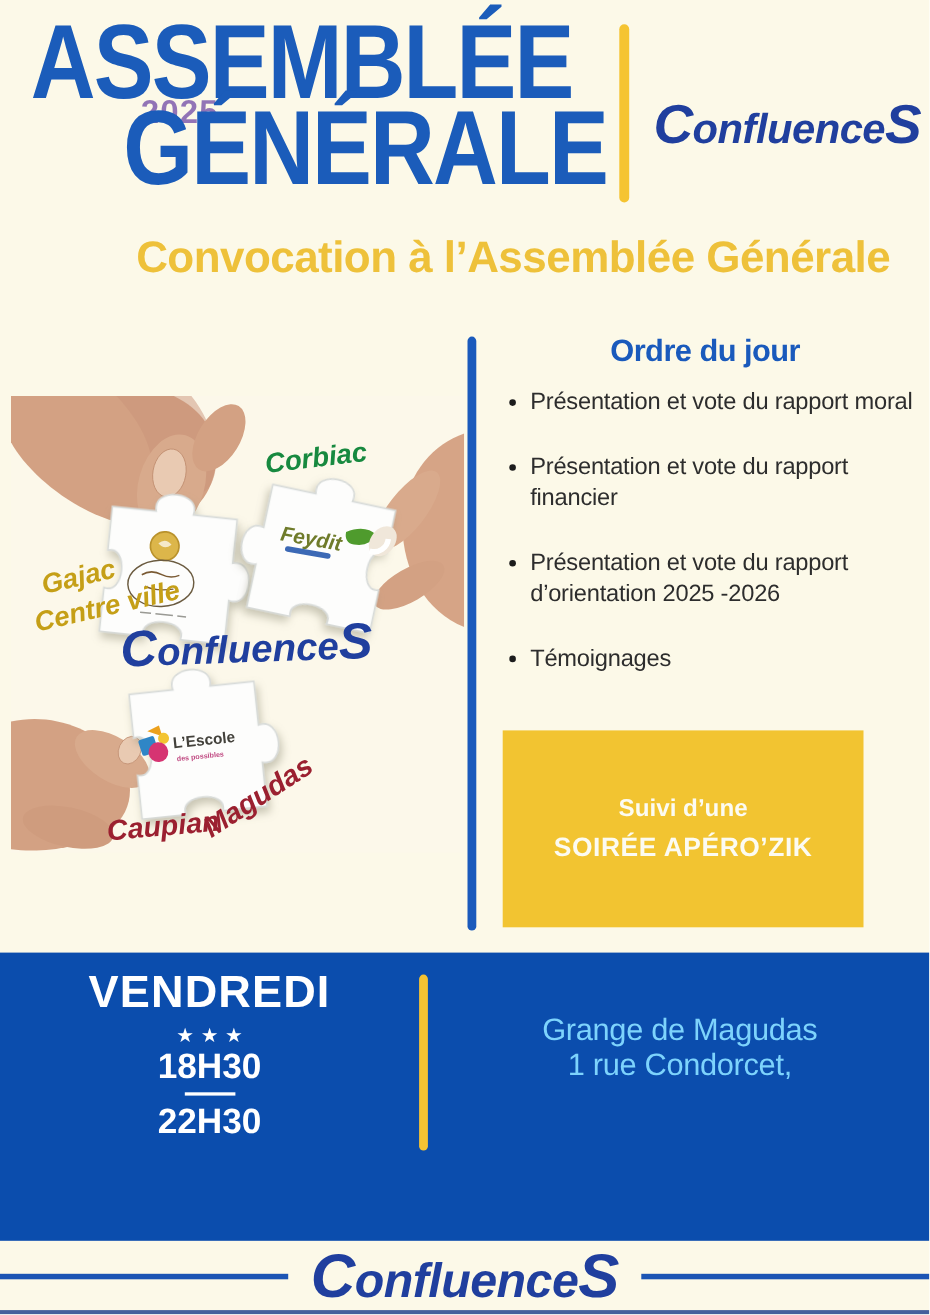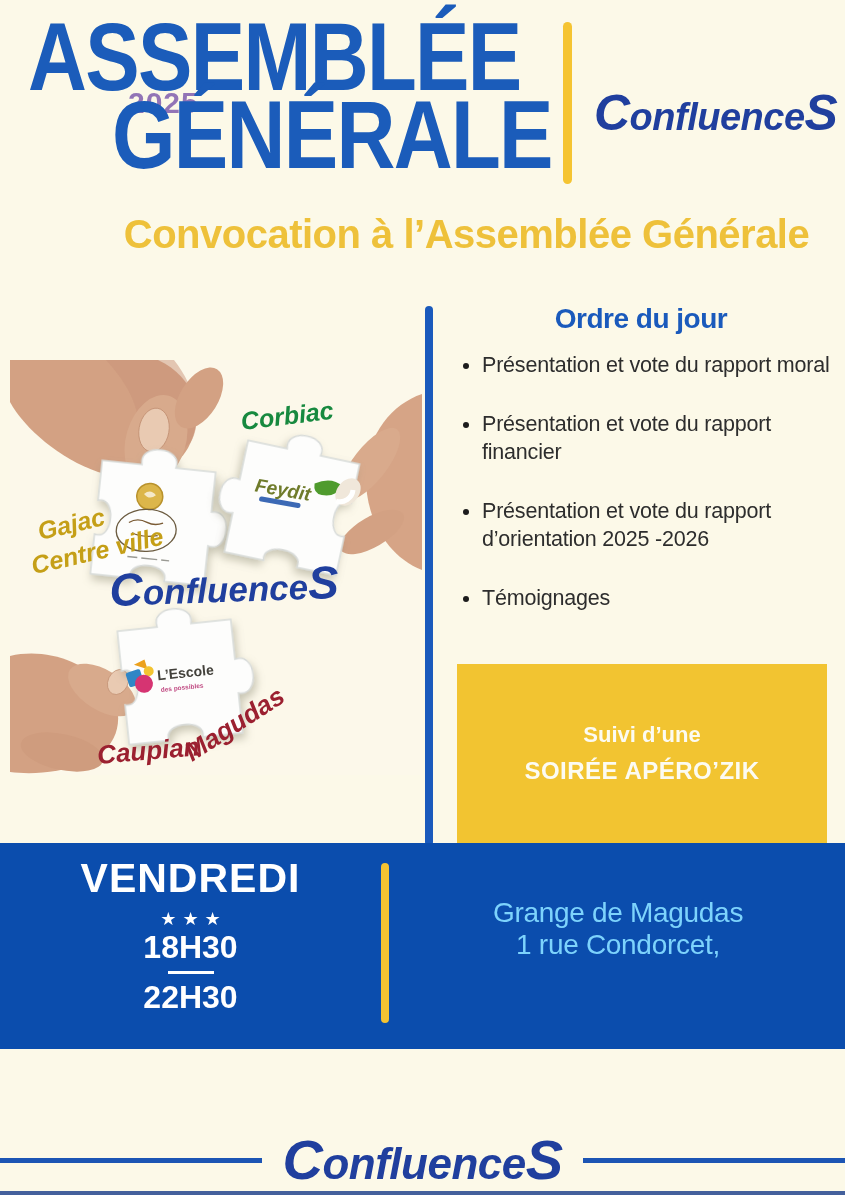--- a/index.html
+++ b/index.html
@@ -28,27 +28,27 @@
   .photo { position:absolute; left:10px; top:360px; }
   .agenda-bar { position:absolute; left:425px; top:306px; width:8px; height:540px;
     background:#1a5abc; border-radius:4px; }
   .agenda { position:absolute; left:452px; top:303px; width:378px; }
   .agenda h2 { margin:0; text-align:center; color:#1a5abc; font-size:28px;
     font-weight:800; letter-spacing:-0.5px; }
   .agenda ul { margin:16px 0 0 0; padding:0 0 0 30px; }
   .agenda li { font-size:21.5px; line-height:1.33; letter-spacing:-0.2px; color:#2d2d2d;
     margin-bottom:30px; }
   .agenda li::marker { color:#1c1c1c; }
-  .highlight-box { position:absolute; left:457px; top:664px; width:370px; height:179px;
+  .highlight-box { position:absolute; left:457px; top:664px; width:328px; height:179px;
     background:#f2c431; display:flex; flex-direction:column; align-items:center;
     justify-content:center; gap:9px; }
   .highlight-line1 { color:#fcfbf2; font-size:22px; font-weight:700; }
   .highlight-line2 { color:#fcfbf2; font-size:24px; font-weight:800; letter-spacing:0.5px; }
   
-  .banner { position:absolute; left:0; top:843px; width:845px; height:206px; background:#0b4dad; }
+  .banner { position:absolute; left:0; top:866px; width:845px; height:262px; background:#0b4dad; }
   .banner-left { position:absolute; left:48px; top:14px; width:285px; text-align:center; color:#ffffff; }
   .banner-day { font-size:41px; font-weight:700; letter-spacing:1px; line-height:1.05; }
   .banner-date { font-size:42px; font-weight:800; letter-spacing:-1px; line-height:1.05; }
   .banner-stars { font-size:18px; letter-spacing:6px; margin-top:8px; text-indent:6px; }
   .banner-time { font-size:32px; font-weight:700; line-height:1.1; }
   .time-sep { width:46px; height:3px; background:#ffffff; margin:6px auto; }
   .banner-divider { position:absolute; left:381px; top:20px; width:8px; height:160px;
     background:#f5c332; border-radius:4px; }
   .banner-right { position:absolute; left:408px; top:54px; width:420px; text-align:center;
     color:#7dd3fc; font-size:28px; font-weight:500; line-height:1.14; letter-spacing:-0.3px; }

